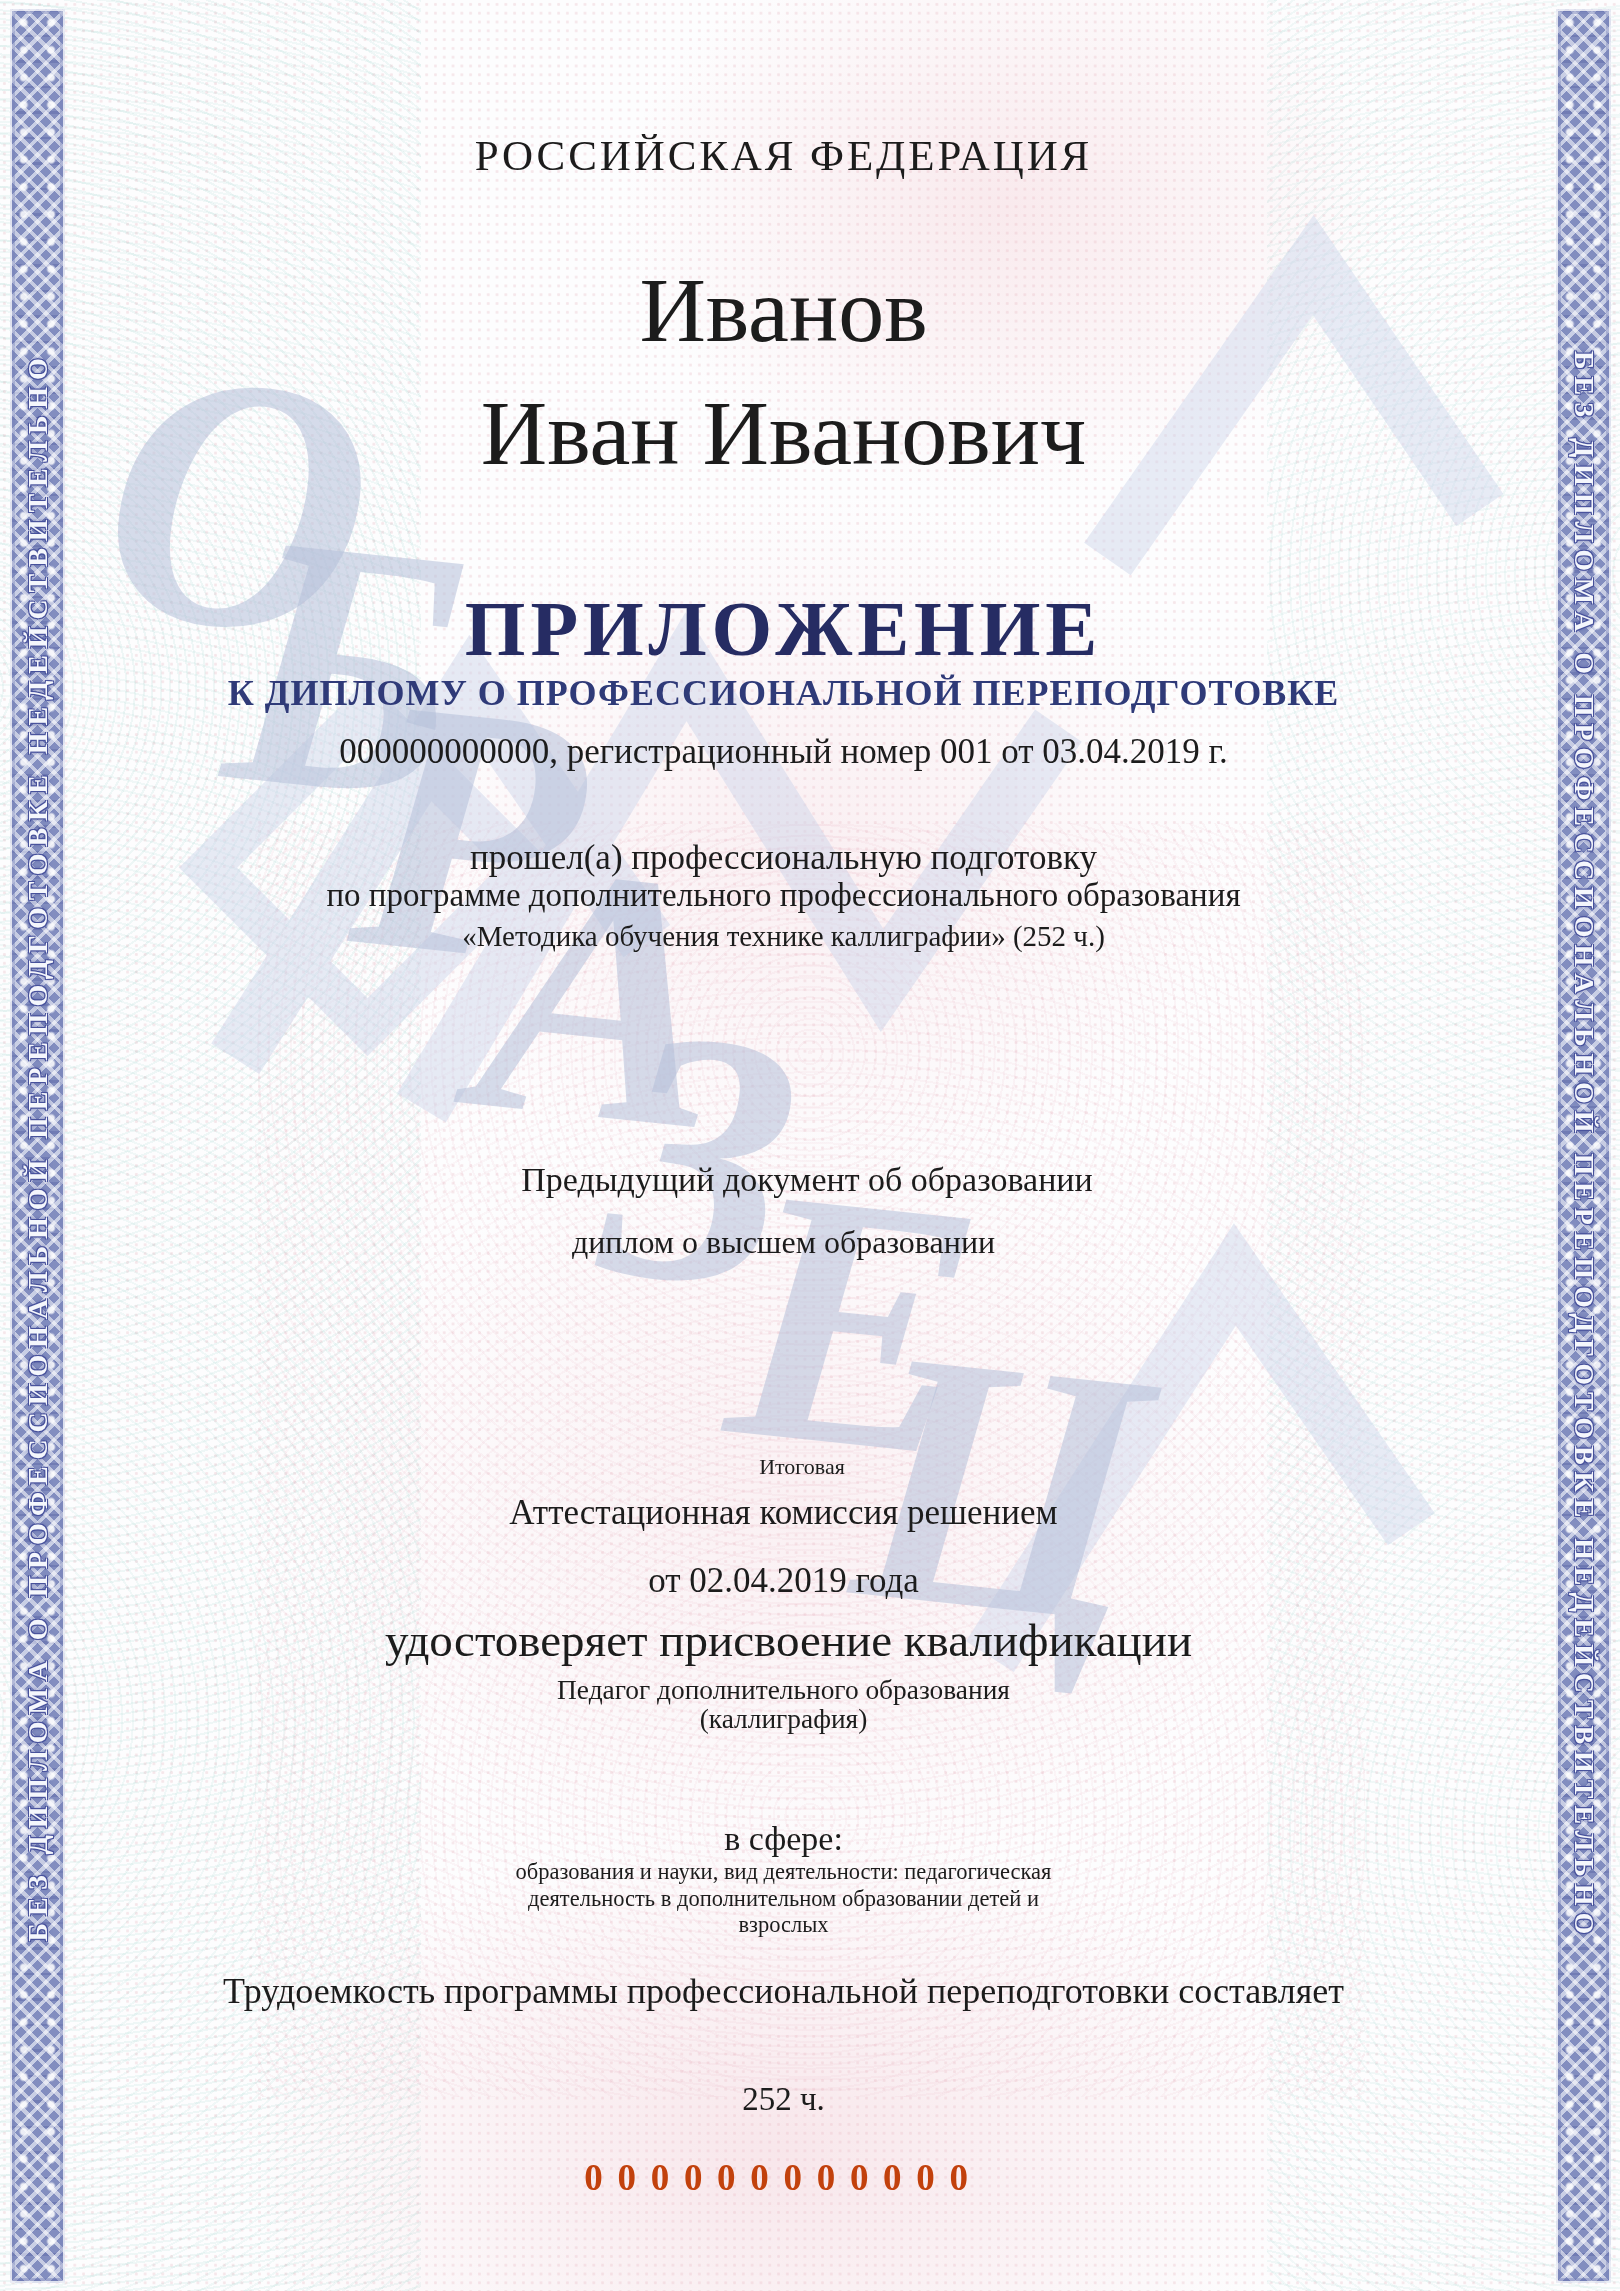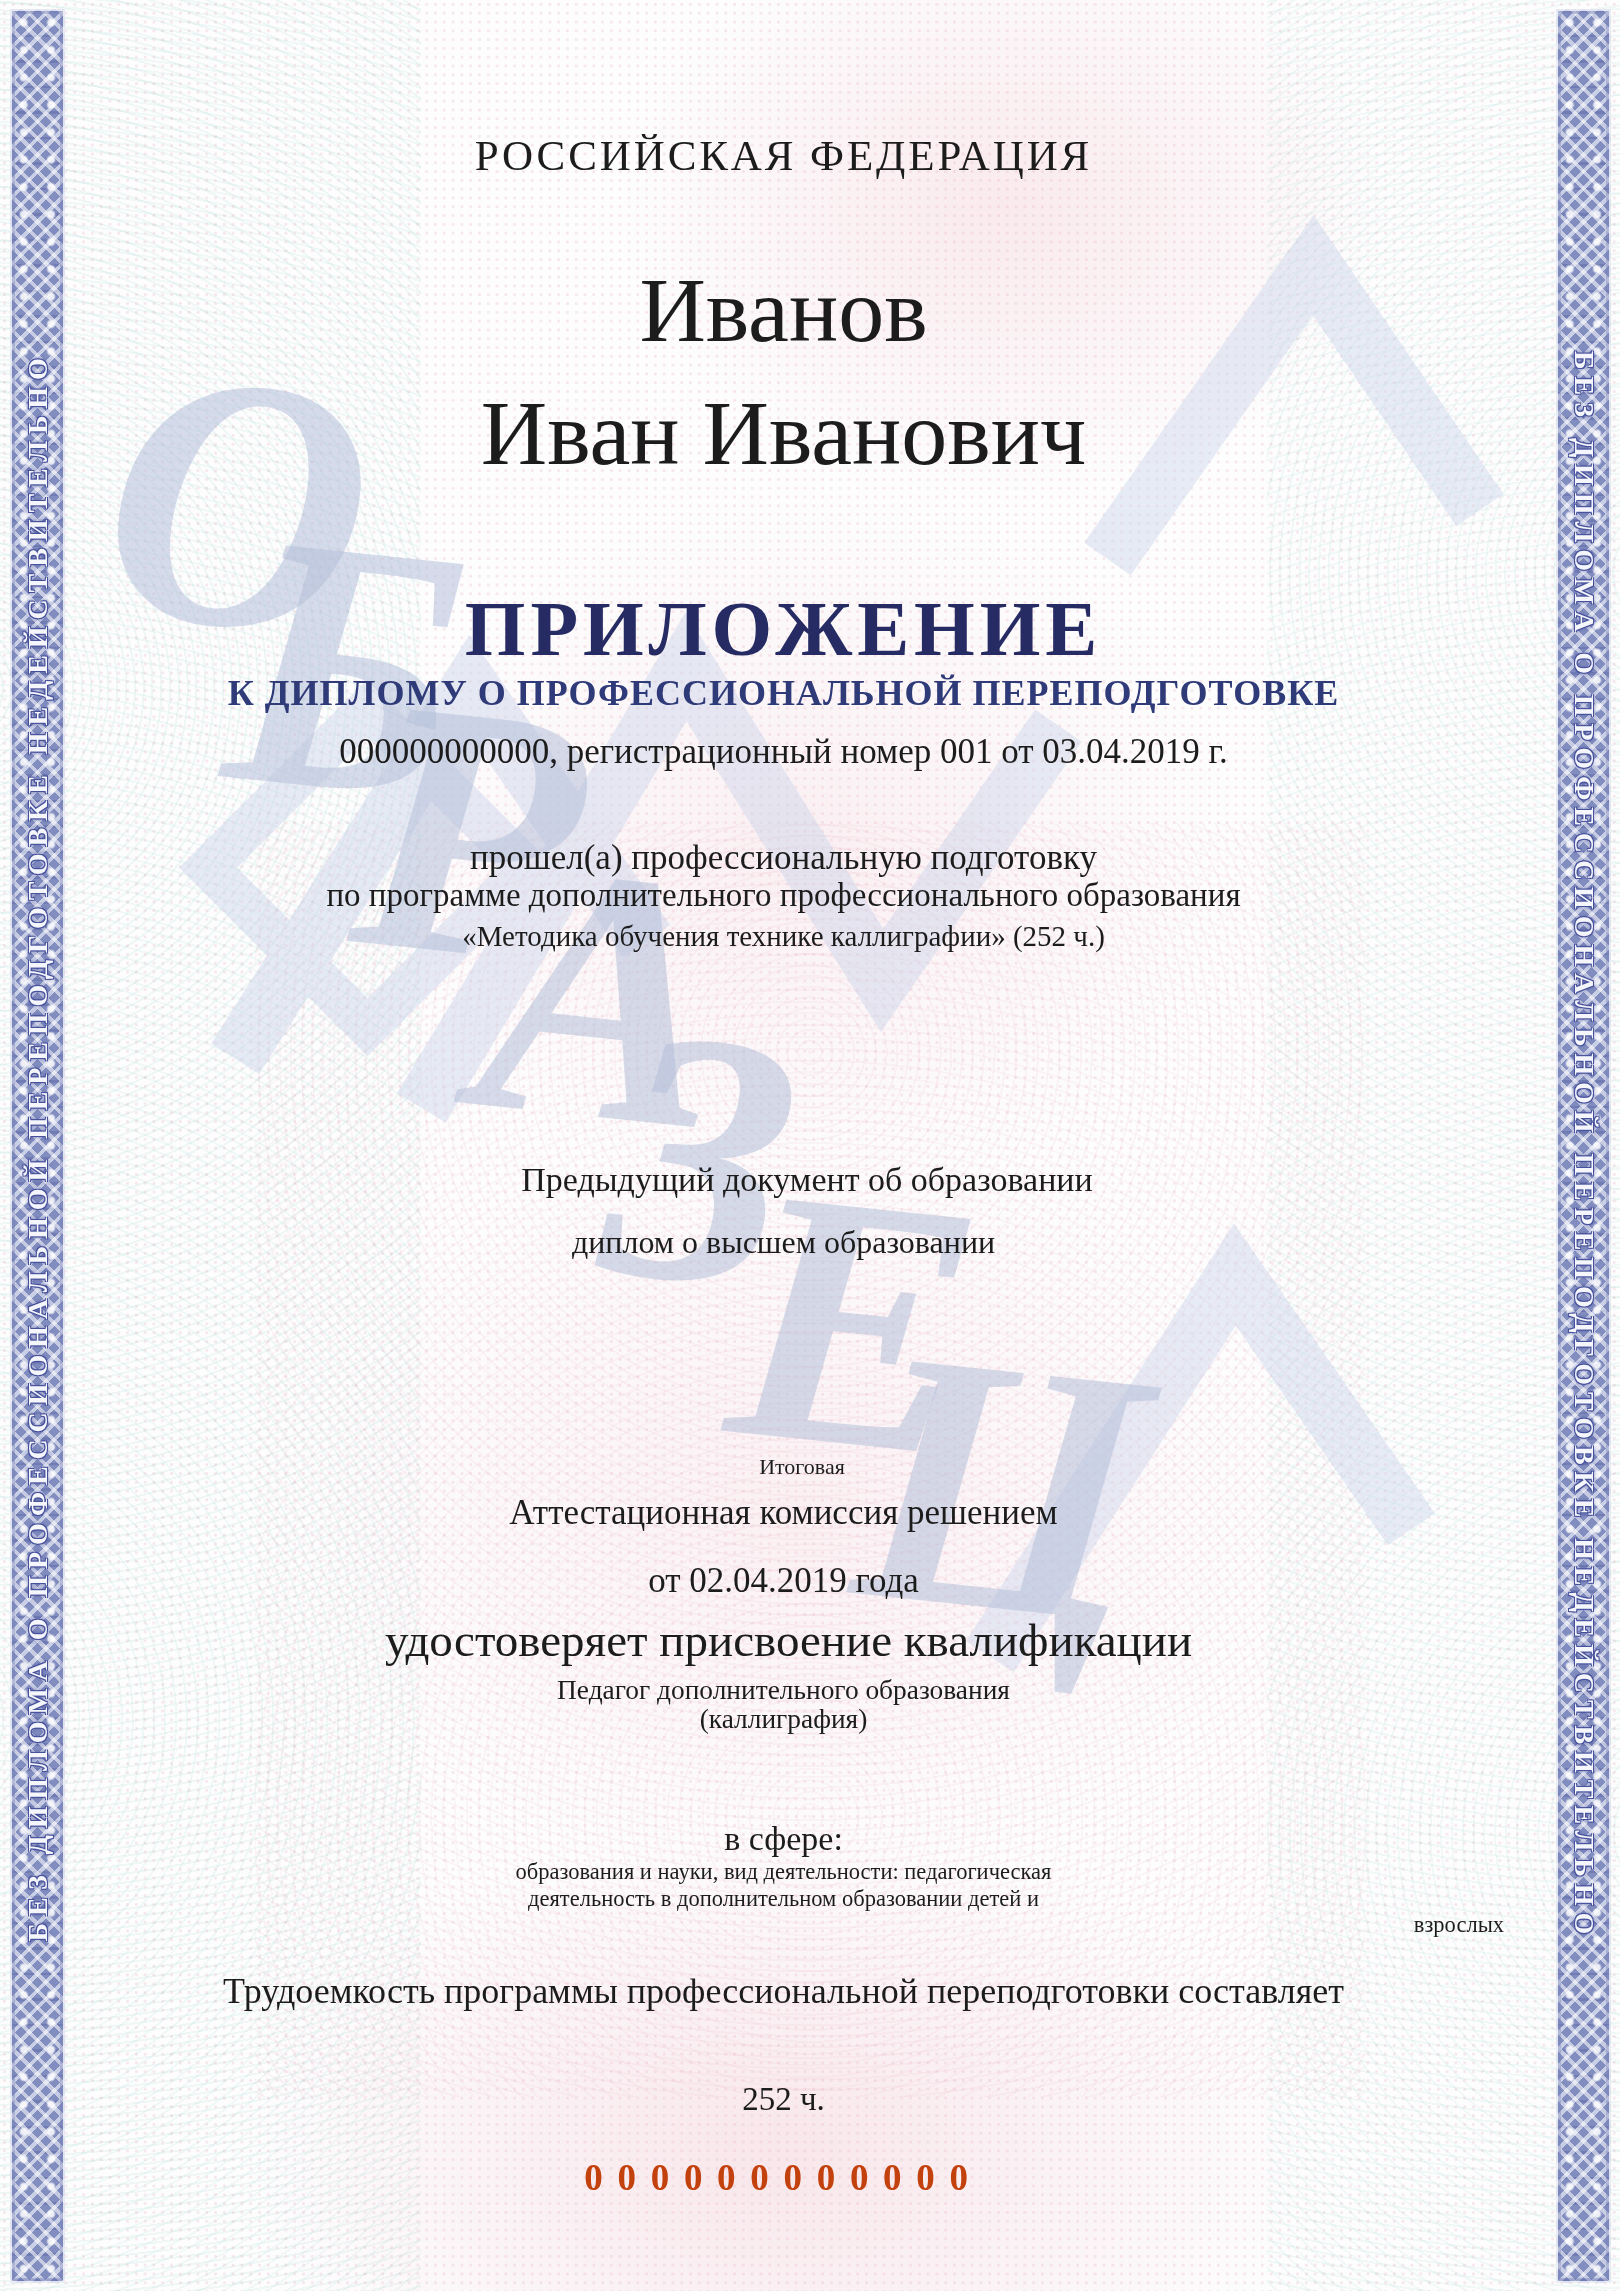--- a/index.html
+++ b/index.html
@@ -93,21 +93,21 @@
   .t-comm1       {top:1455px;font-size:22px;padding-left:37px;}
   .t-comm2       {top:1494px;font-size:35px;}
   .t-comm3       {top:1562px;font-size:35px;}
   .t-comm4       {top:1615px;font-size:47px;padding-left:10px;}
   .t-qual1       {top:1676px;font-size:27.4px;}
   .t-qual2       {top:1705px;font-size:27.4px;}
   .t-rights1     {top:1780px;font-size:34px;}
   .t-rights2     {top:1821px;font-size:34px;}
   .t-rights3     {top:1860px;font-size:22.5px;}
   .t-rights4     {top:1887px;font-size:22.5px;}
-  .t-rights5     {top:1913px;font-size:22.5px;text-align:right;}
+  .t-rights5     {top:1913px;font-size:22.5px;}
   .t-workload    {top:1972px;font-size:36px;}
   .t-hours       {top:2082px;font-size:33px;}
   .t-serial-red  {top:2158px;font-size:37px;font-weight:bold;letter-spacing:14.7px;color:#c2410c;}
 </style>
 </head>
 <body>
 
 <div class="page">
 
   <div class="bg-teal-left"></div>

